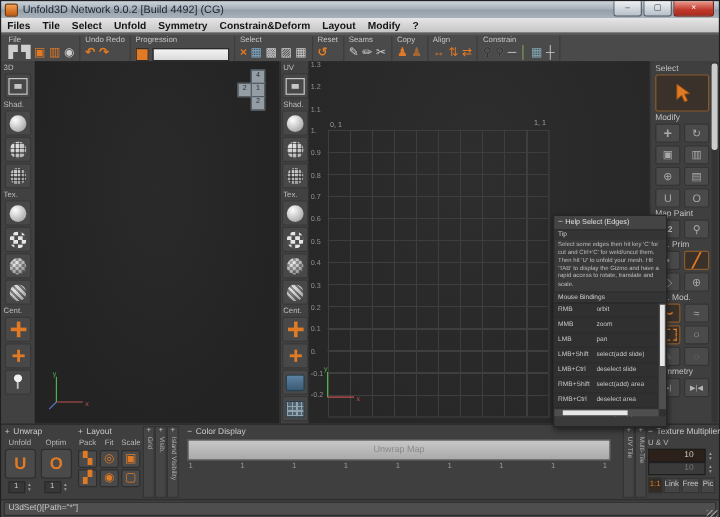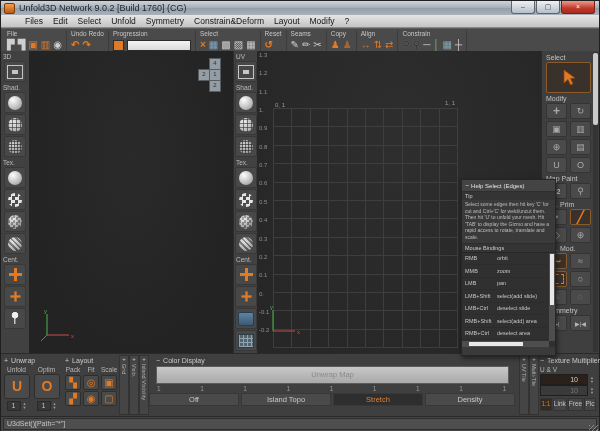--- a/index.html
+++ b/index.html
@@ -17,21 +17,21 @@
   .winbtns{position:absolute;right:4px;top:0;display:flex;gap:1px;}
   .wb{width:22px;height:12px;border:1px solid #5c646e;border-top:none;
     border-radius:0 0 3px 3px;background:linear-gradient(#eef1f4,#b6bfc8);
     font-size:7px;line-height:11px;text-align:center;color:#38414b;}
   .wb.close{width:32px;background:linear-gradient(#ec9a8e,#c0392b 60%,#a92a1d);
     color:#fff;border-color:#7a2015;}
 
   
   .menubar{position:absolute;left:0;top:14px;right:0;height:12px;
     background:linear-gradient(#e6e6e6,#c4c4c4);border-bottom:1px solid #8a8a8a;
-    display:flex;align-items:center;padding-left:19px;}
+    display:flex;align-items:center;padding-left:0;font-weight:bold;}
   .menu-item{font-size:8.5px;color:#141414;padding:0 5px;white-space:nowrap;}
 
   
   .toolbar{position:absolute;left:0;top:27px;right:0;height:23px;background:#4a4a4a;
     border-top:1px solid #5d5d5d;border-bottom:1px solid #303030;
     display:flex;align-items:flex-start;padding:1px 0 0 2px;}
   .tb-group{border-right:1px solid #3c3c3c;padding:0 4px;height:21px;flex:none;}
   .tb-label{font-size:6.5px;color:#c6c6c6;height:7px;line-height:7px;white-space:nowrap;}
   .tb-icons{display:flex;align-items:center;gap:3px;height:14px;margin-top:1px;}
   .tb-icon{font-size:10px;line-height:12px;color:#b5b5b5;}
@@ -194,31 +194,31 @@
   .grip{position:absolute;right:1px;bottom:1px;width:9px;height:9px;
     background:repeating-linear-gradient(135deg,#8a8a8a 0 1px,transparent 1px 3px);}
 </style>
 </head>
 <body>
 
 <div class="app">
 
   <div class="titlebar">
     <div class="app-icon"></div>
-    <span class="title-text">Unfold3D Network 9.0.2 [Build 1760] (CG)</span>
+    <span class="title-text">Unfold3D Network 9.0.2 [Build 4492] (CG)</span>
     <div class="winbtns">
         <div class="wb">–</div>
         <div class="wb">▢</div>
         <div class="wb close">×</div>
       </div>
   </div>
 
   <div class="menubar">
       <span class="menu-item">Files</span>
-      <span class="menu-item">Edit</span>
+      <span class="menu-item">Tile</span>
       <span class="menu-item">Select</span>
       <span class="menu-item">Unfold</span>
       <span class="menu-item">Symmetry</span>
       <span class="menu-item">Constrain&amp;Deform</span>
       <span class="menu-item">Layout</span>
       <span class="menu-item">Modify</span>
       <span class="menu-item">?</span>
     </div>
 
   <div class="toolbar">
@@ -657,26 +657,20 @@
           <span>1</span>
           <span>1</span>
           <span>1</span>
           <span>1</span>
           <span>1</span>
           <span>1</span>
           <span>1</span>
           <span>1</span>
           <span>1</span>
         </div>
-      <div class="cd-btns">
-          <div class="cd-btn">Off</div>
-          <div class="cd-btn">Island Topo</div>
-          <div class="cd-btn active">Stretch</div>
-          <div class="cd-btn">Density</div>
-        </div>
     </div>
 
     <div class="panel-tex">
       <div class="bp-header">
         <span class="bp-toggle">−</span>
         <span>Texture Multipliers</span>
       </div>
       <div class="tm-axis">U &amp; V</div>
       <div class="tm-row">
         <div class="tm-field">10</div>

